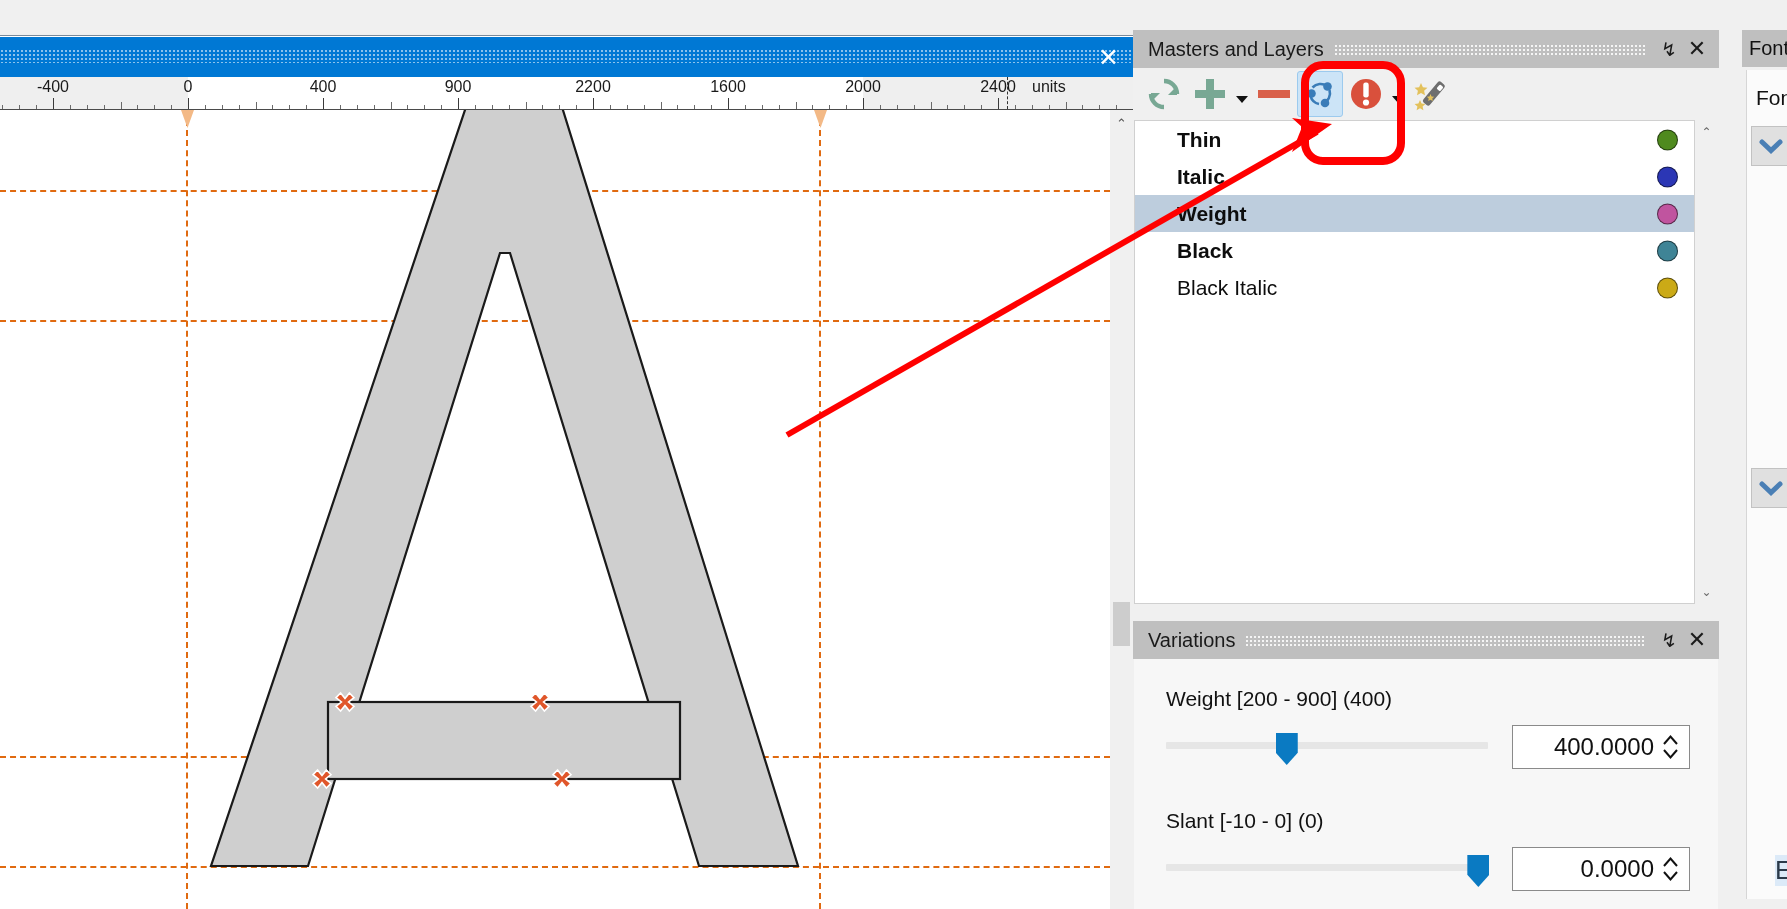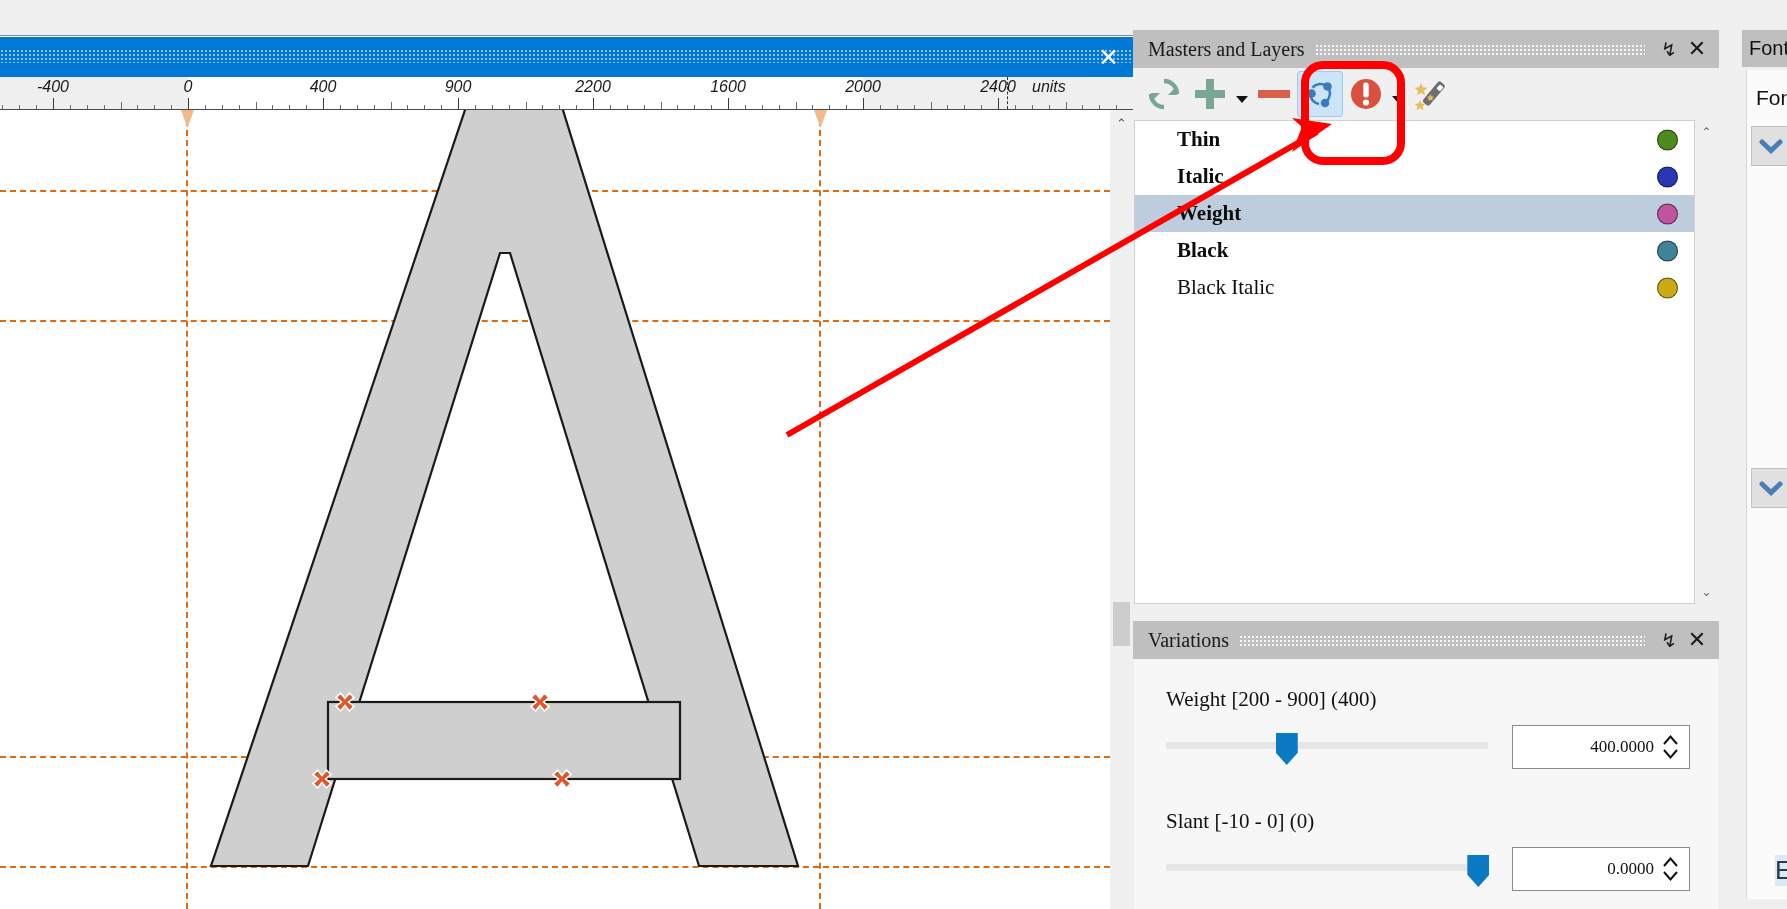--- a/index.html
+++ b/index.html
@@ -31,21 +31,20 @@
     position: absolute; right: 14px; top: 50%; transform: translateY(-50%);
     color: #ffffff; font-size: 25px; line-height: 1; font-weight: 400;
     cursor: pointer; user-select: none;
   }
 
   
   .ruler {
     position: absolute; left: 0; top: 77px; width: 1133px; height: 33px;
     background: #efefef; border-bottom: 1px solid #4a4a4a;
     overflow: hidden;
-    font-style: italic;
   }
   .ruler .adv {
     position: absolute; top: 0; height: 33px; background: #ffffff;
   }
   .ruler .lbl {
     position: absolute; top: 1px; font-size: 16px; color: #1a1a1a;
     transform: translateX(-50%); white-space: nowrap;
   }
   .ruler .units {
     position: absolute; top: 1px; font-size: 16px; color: #1a1a1a; white-space: nowrap;
@@ -89,21 +88,21 @@
   }
   .vscroll .thumb {
     position: absolute; left: 3px; width: 17px; background: #cdcdcd; cursor: pointer;
   }
 
   
   .dock {
     position: absolute; left: 1133px; top: 0; width: 609px; height: 909px;
     background: #f0f0f0;
   }
-  .panel { position: absolute; background: #f0f0f0; font-family: Liberation Serif, serif; }
+  .panel { position: absolute; background: #f0f0f0; }
   .panel-title {
     position: absolute; left: 0; top: 0; right: 0; height: 38px;
     background: #bfbfbf; display: flex; align-items: center;
   }
   .panel-title .txt {
     font-size: 20px; color: #1a1a1a; margin-left: 15px; white-space: nowrap;
   }
   .panel-title .grip {
     flex: 1; height: 11px; margin: 0 10px;
     background-image: radial-gradient(rgba(255,255,255,.85) 0.8px, transparent 0.9px);
@@ -171,21 +170,21 @@
   }
   .slider .knob {
     position: absolute; top: 2px; width: 22px; height: 32px;
     background: #0a7ac2; transform: translateX(-50%);
     clip-path: polygon(0 0, 100% 0, 100% 62%, 50% 100%, 0 62%);
   }
   .spin {
     position: absolute; background: #ffffff; border: 1px solid #8a8a8a;
     display: flex; align-items: center; justify-content: flex-end;
   }
-  .spin .val { font-size: 17px; color: #111; margin-right: 8px; }
+  .spin .val { font-size: 24px; color: #111; margin-right: 8px; }
   .spin .arrows {
     display: flex; flex-direction: column; align-items: center; justify-content: center;
     margin-right: 10px; cursor: pointer;
   }
 
   
   .fontpanel {
     position: absolute; left: 1742px; top: 0; width: 45px; height: 909px;
     background: #f0f0f0;
   }

